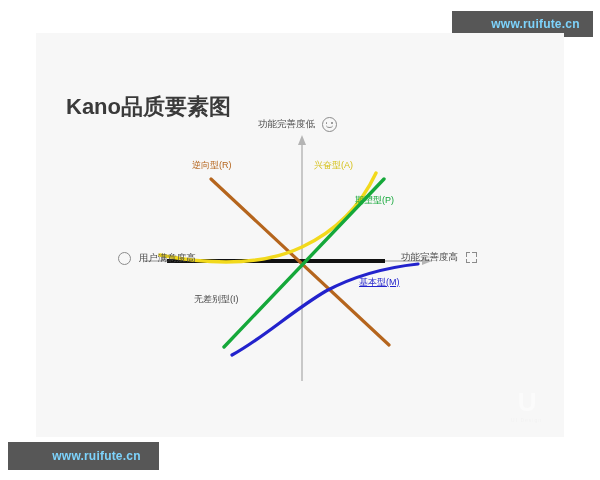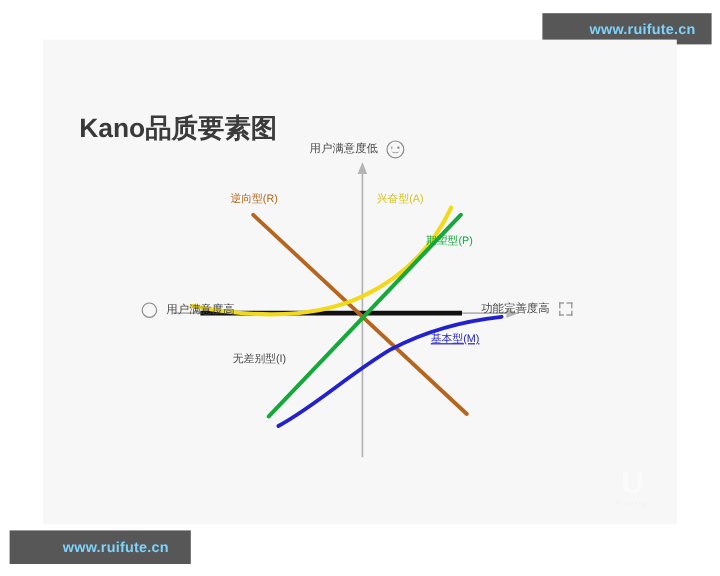--- a/index.html
+++ b/index.html
@@ -235,21 +235,21 @@
       <line x1="175" y1="146" x2="353" y2="312" stroke="#b5651d" stroke-width="3.2" stroke-linecap="round"></line>
 
       <path d="M 124 222 C 186 234, 232 230, 266 214 C 300 198, 325 172, 340 140" fill="none" stroke="#f2d91c" stroke-width="3.4" stroke-linecap="round"></path>
 
       <line x1="188" y1="314" x2="348" y2="146" stroke="#15a83a" stroke-width="3.4" stroke-linecap="round"></line>
 
       <path d="M 196 322 C 226 306, 256 278, 290 258 C 322 241, 354 234, 382 231" fill="none" stroke="#2222cc" stroke-width="3.2" stroke-linecap="round"></path>
     </svg>
 
     <div class="lbl lbl-axis" id="label-satisfaction-high">
-      <span>用户满意度低</span>
+      <span>功能完善度低</span>
       <span class="face">
         <span class="eye l"></span><span class="eye r"></span><span class="mouth"></span>
       </span>
     </div>
 
 
     <div class="lbl lbl-axis" id="label-function-low">
       <span class="circle-icon"></span>
       <span>用户满意度高</span>
     </div>

